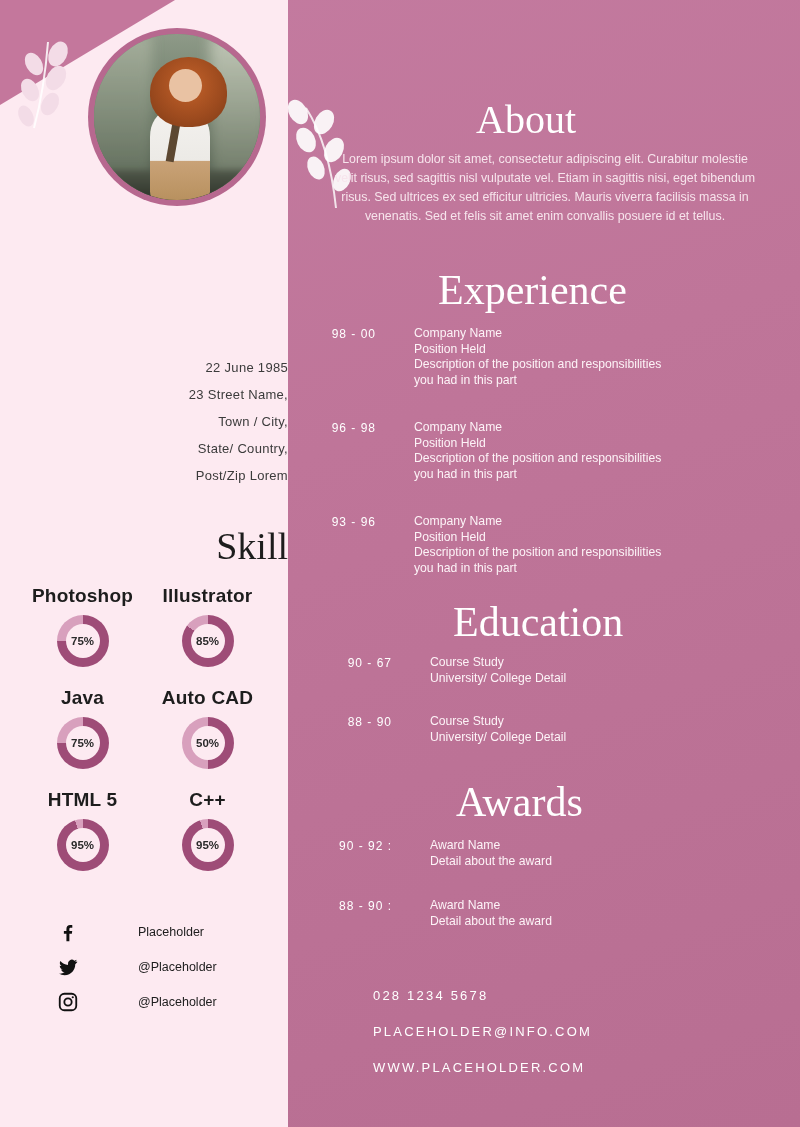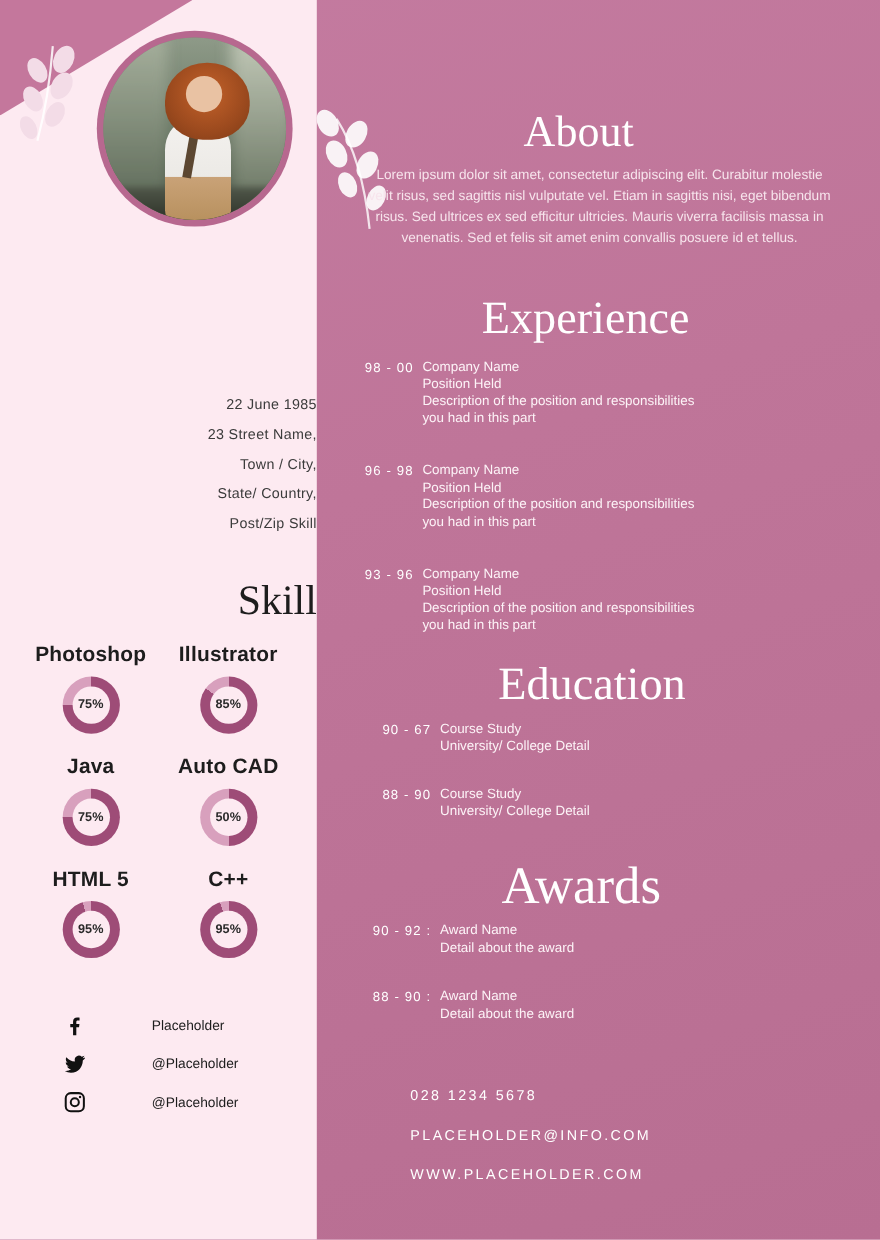--- a/index.html
+++ b/index.html
@@ -190,33 +190,33 @@
     font-size: 42px;
   }
   .edu-title {
     position: absolute;
     left: 165px; top: 598px;
     font-size: 42px;
   }
   .awd-title {
     position: absolute;
     left: 168px; top: 778px;
-    font-size: 48px;
+    font-size: 42px;
   }
   .entry { position: absolute; display: flex; }
   .entry .yr {
     width: 88px;
     text-align: right;
     font-size: 12px;
     color: #ffffff;
     letter-spacing: 1px;
     padding-top: 1px;
   }
   .entry .bd {
-    margin-left: 8px;
+    margin-left: 38px;
     font-size: 12.2px;
     line-height: 15.5px;
     color: #fdf3f7;
     width: 300px;
   }
   .entry .bd .ln { display: block; }
   .footer {
     position: absolute;
     left: 85px; top: 988px;
   }
@@ -259,21 +259,21 @@
         <div class="ph-face"></div>
       </div>
     </div>
 
 
     <div class="contact-block">
       <div>22 June 1985</div>
       <div>23 Street Name,</div>
       <div>Town / City,</div>
       <div>State/ Country,</div>
-      <div>Post/Zip Skill</div>
+      <div>Post/Zip Lorem</div>
     </div>
 
     <div class="skill-title sec-head" style="color:#1d1d1d;">Skill</div>
 
     <div class="skills-grid">
       <div class="skill-cell">
         <div class="skill-label">Photoshop</div>
         <div class="donut" id="d0" style="background: conic-gradient(rgb(158, 76, 119) 0deg, rgb(158, 76, 119) 270deg, rgb(216, 160, 189) 270deg, rgb(216, 160, 189) 360deg);">
             <span>75%</span>
           </div>

